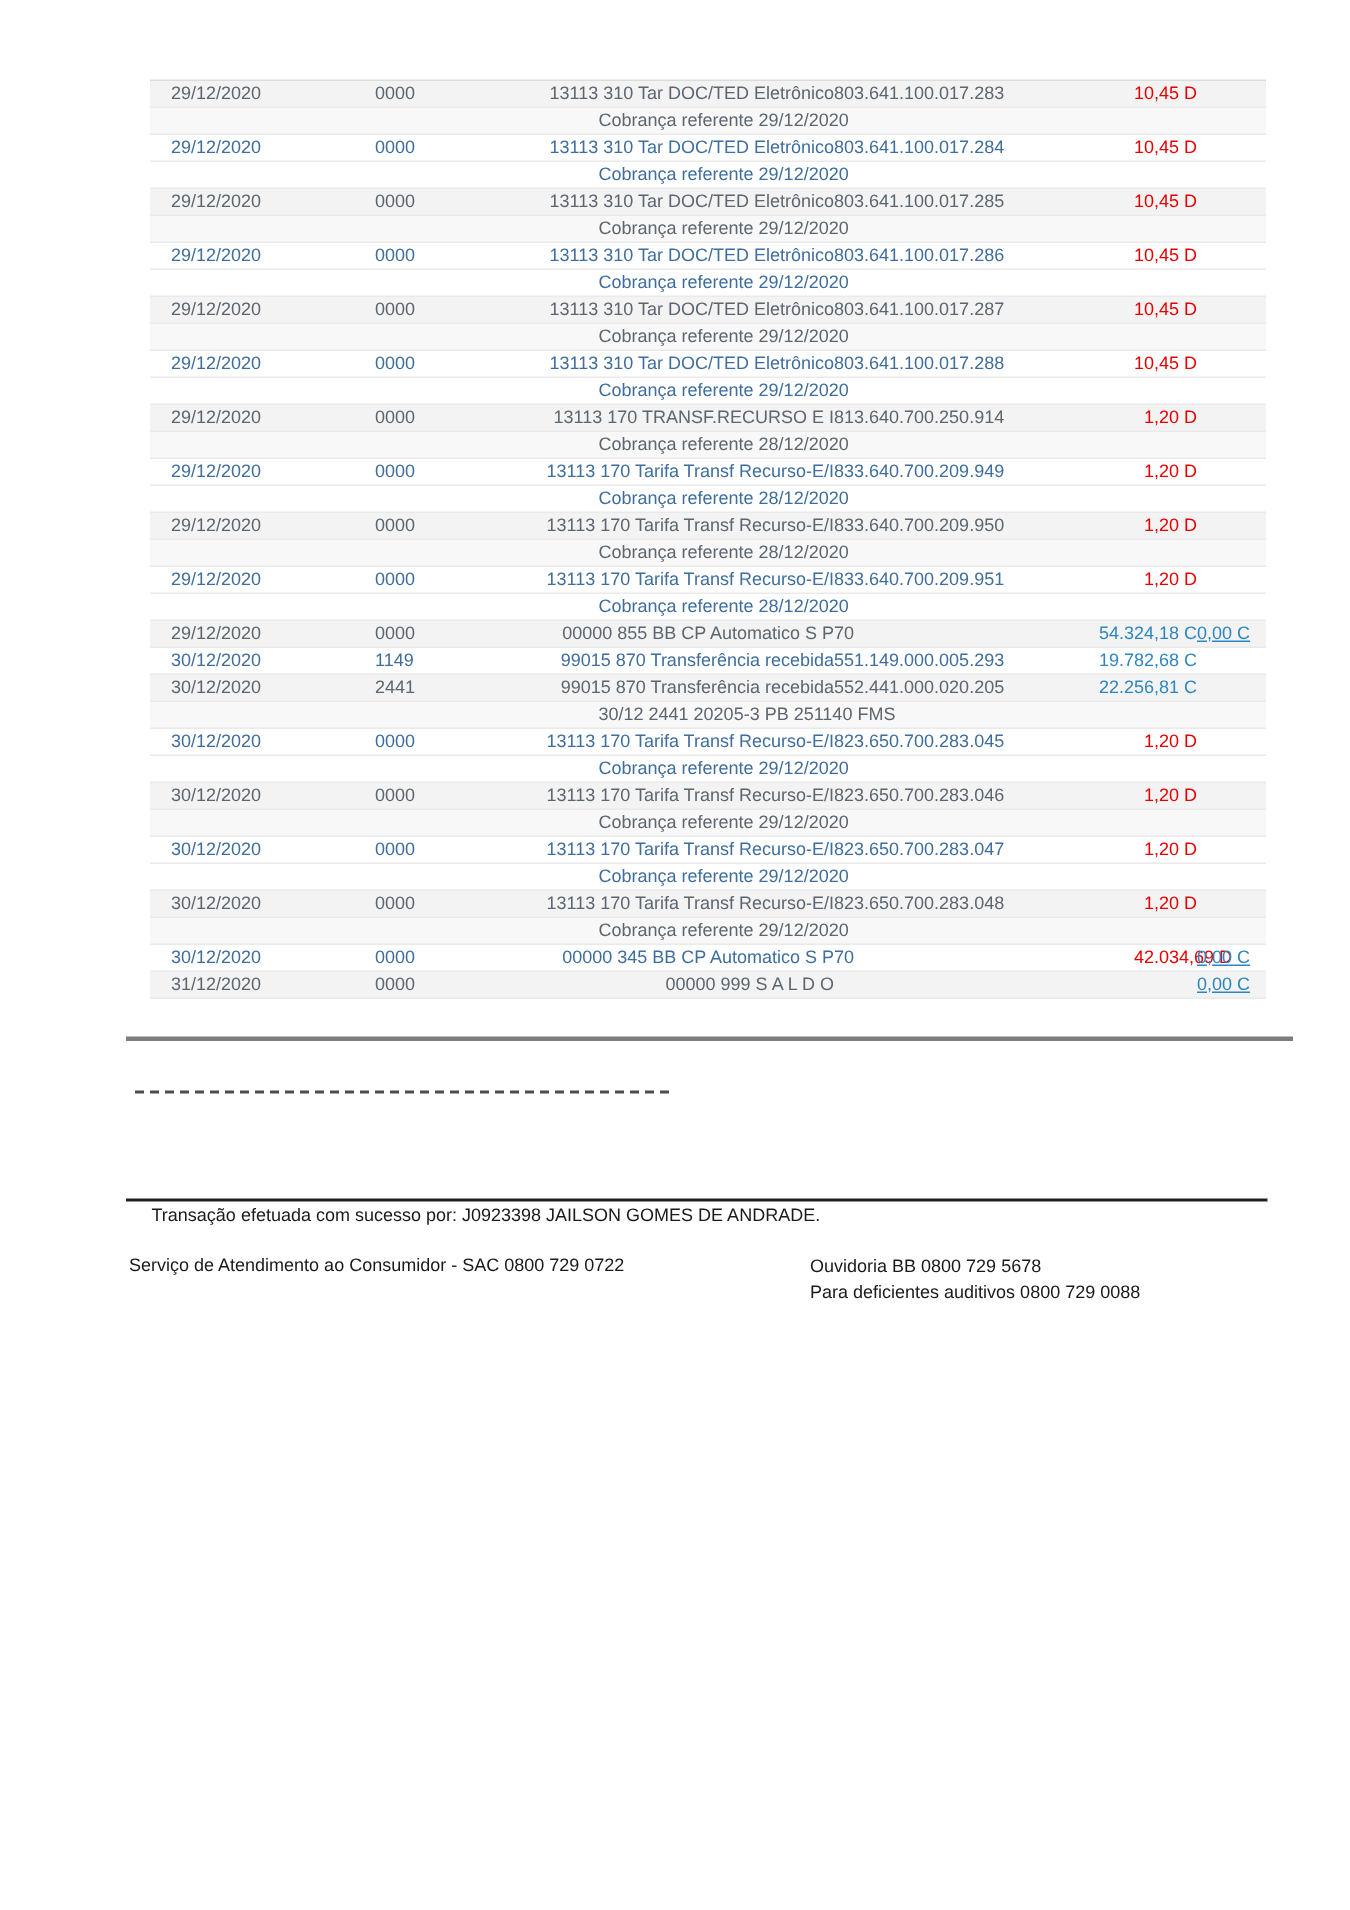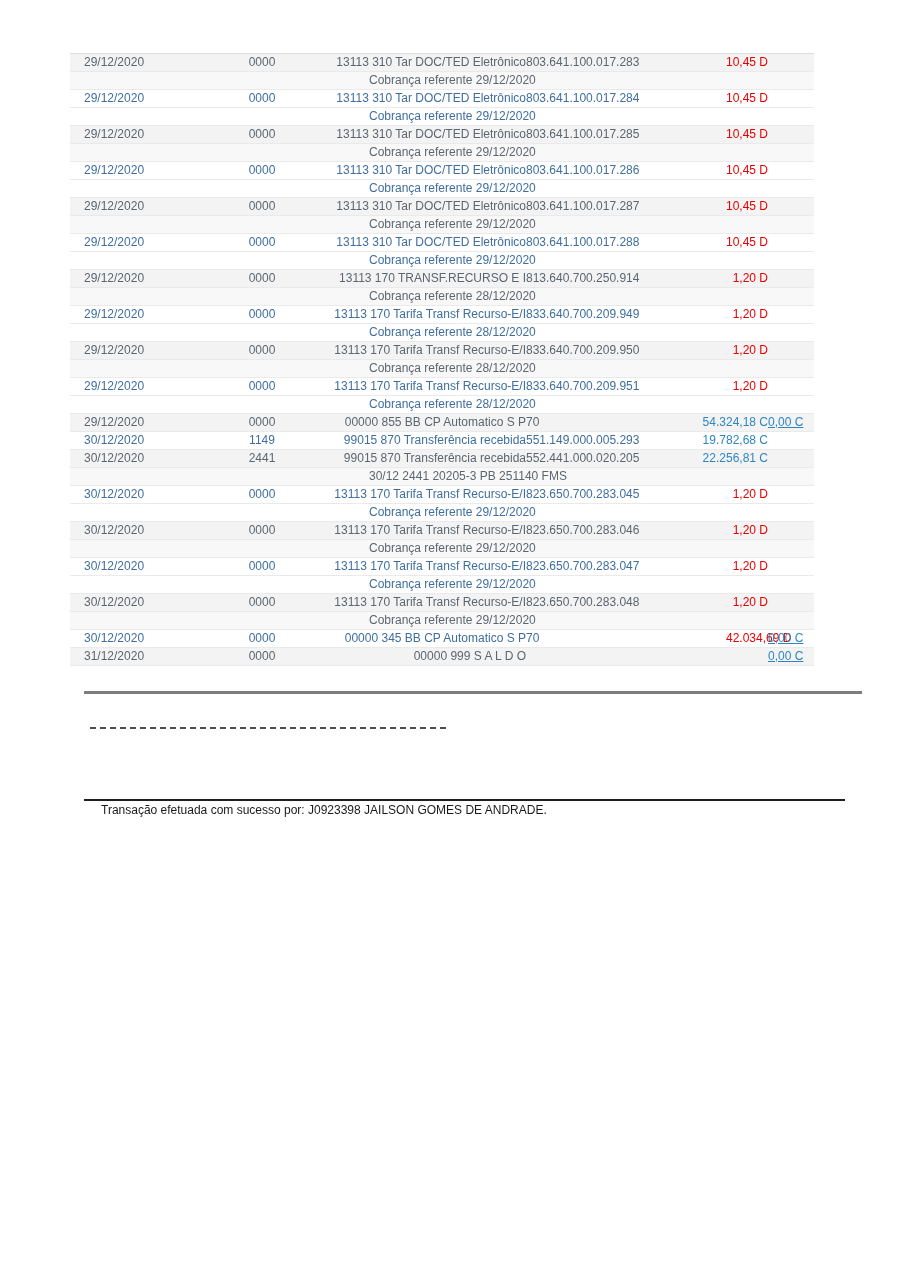--- a/index.html
+++ b/index.html
@@ -7,37 +7,37 @@
     width:900px;height:1273px;
     font-family:"Liberation Sans", sans-serif;
     -webkit-font-smoothing:antialiased;
     color:#1a1a1a;
     overflow:hidden;
   }
   .page{position:relative;width:900px;height:1273px;}
 
   
   .statement-table{
-    position:absolute;left:70px;top:53px;width:744px;
+    position:absolute;left:100px;top:53px;width:744px;
     border-top:1px solid #dcdcdc;
     font-size:12px;
   }
   .t-row{
     display:grid;
     grid-template-columns:150px 84px 25px 197px 160px 82px 46px;
     height:17px;line-height:17px;
     border-bottom:1px solid #eaeaea;
     white-space:nowrap;
   }
   .t-row.tone-gray{color:var(--row-gray);}
   .t-row.tone-blue{color:var(--row-blue);}
   .t-row.bg-main{background:var(--stripe-main);}
   .t-row.bg-detail{background:var(--stripe-detail);}
   .c-date{padding-left:14px;text-align:left;}
-  .c-code{text-align:center;}
+  .c-code{text-align:left;}
   .c-desc{text-align:right;overflow:visible;}
   .c-doc{text-align:left;}
   .c-val{text-align:right;}
   .c-bal{text-align:left;color:var(--credit);text-decoration:underline;}
   .c-val.debit{color:var(--debit);padding-left:40px;}
   .c-val.credit{color:var(--credit);}
   .c-detail{grid-column:4 / span 2;padding-left:40px;text-align:left;}
 
   .table-end-bar{
     position:absolute;left:84px;top:691px;width:778px;height:3px;
@@ -365,14 +365,21 @@
     </div>
 
   <div class="table-end-bar"></div>
 
   <div class="dashed-sep"></div>
 
   <div class="footer-rule"></div>
 
   <div class="success-note">Transação efetuada com sucesso por: J0923398 JAILSON GOMES DE ANDRADE.</div>
 
+  <div class="contact-block">
+    <div>Serviço de Atendimento ao Consumidor - SAC 0800 729 0722</div>
+    <div class="contact-right">
+      <div>Ouvidoria BB 0800 729 5678</div>
+      <div>Para deficientes auditivos 0800 729 0088</div>
+    </div>
+  </div>
 
 </div>
 
 </body></html>

